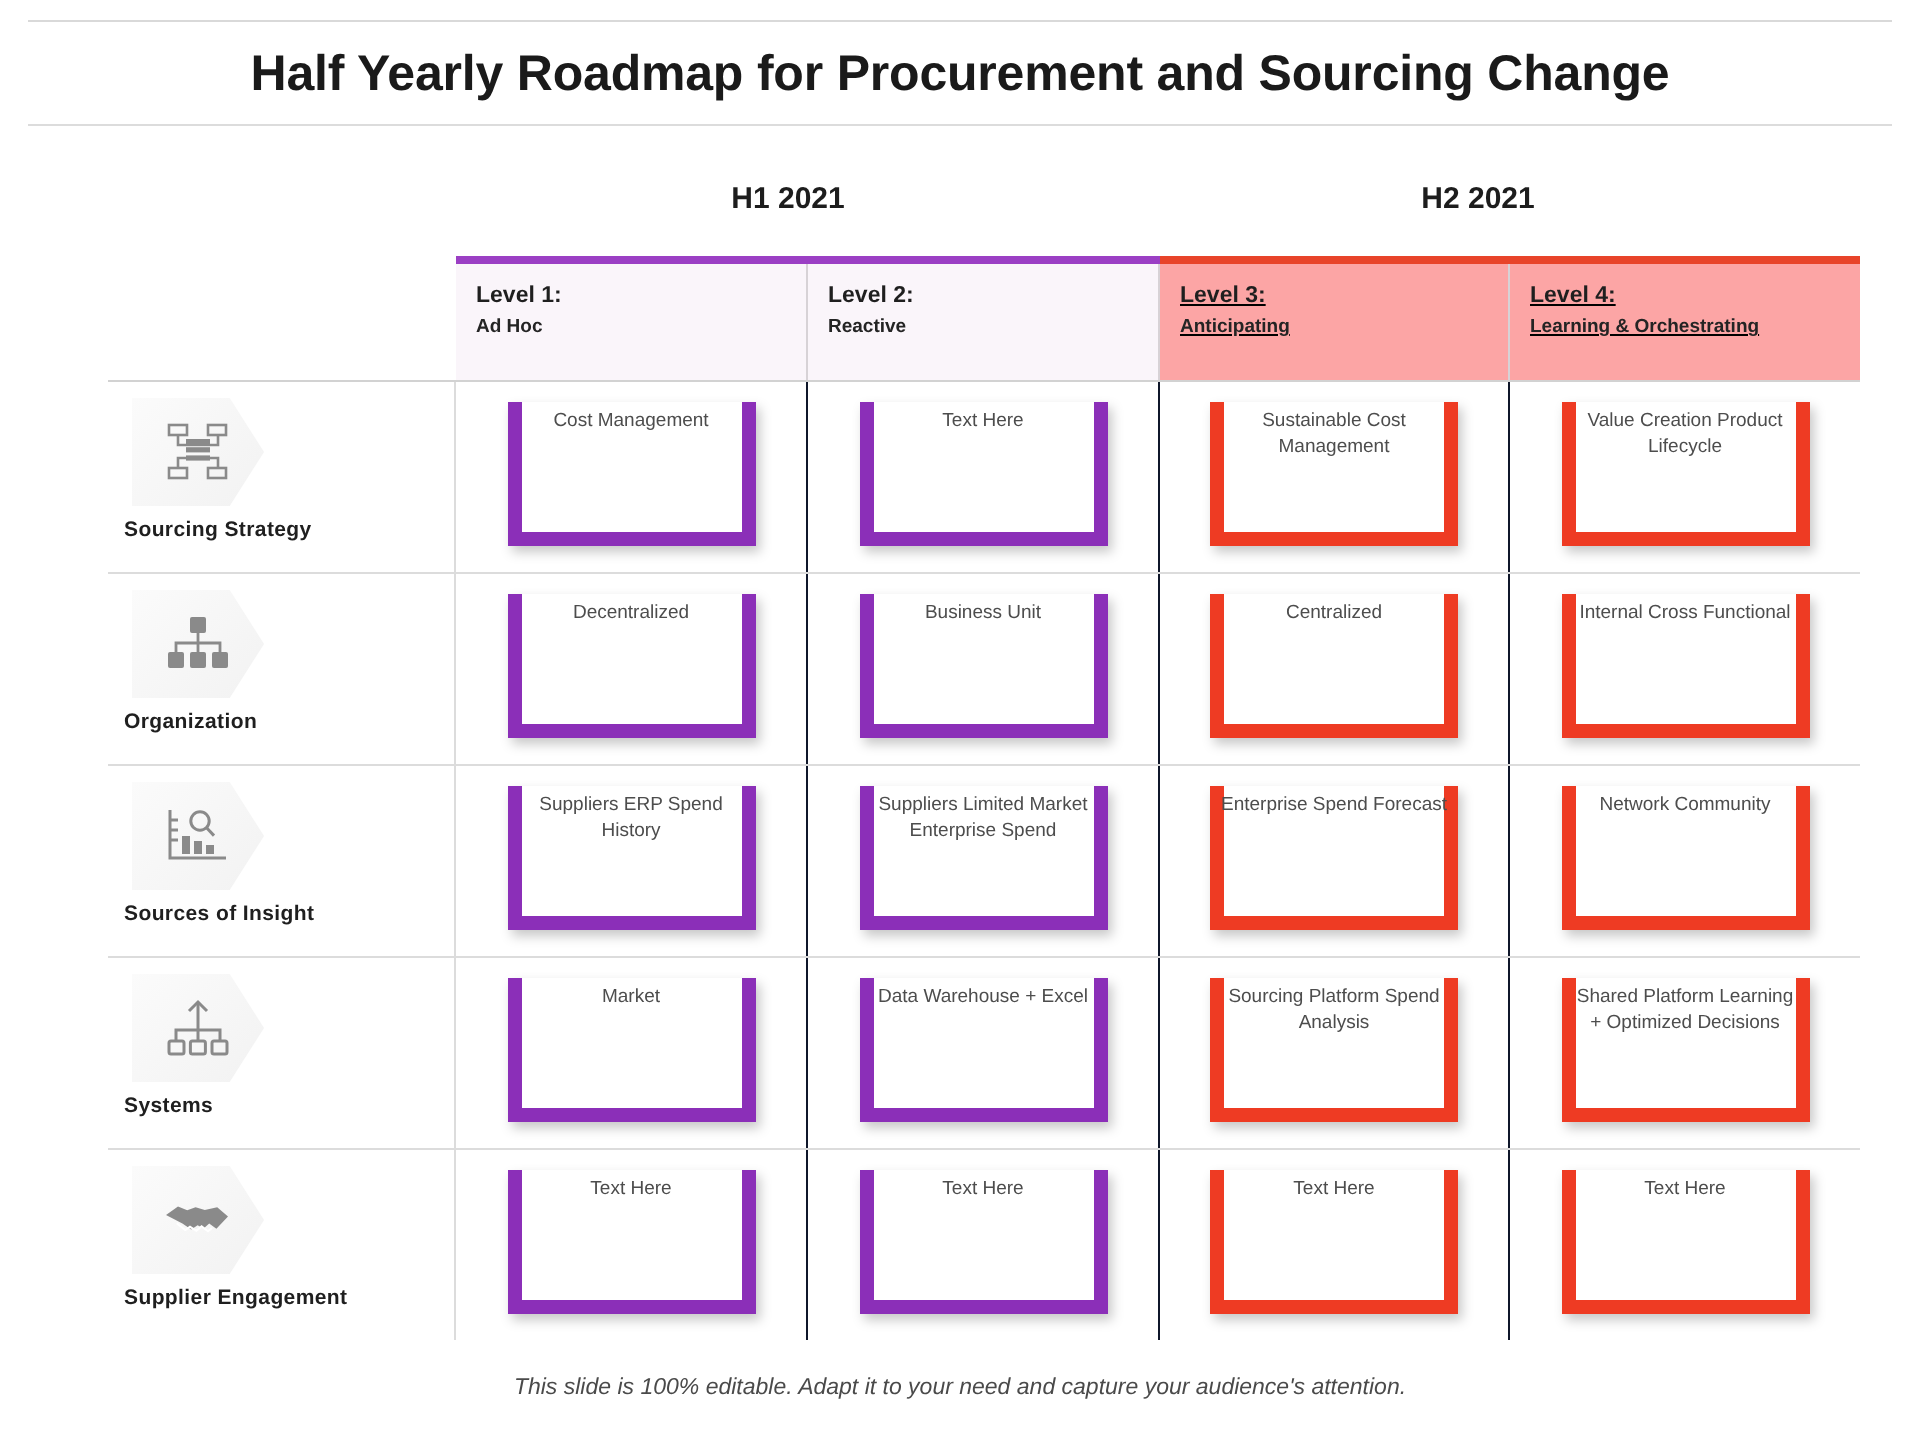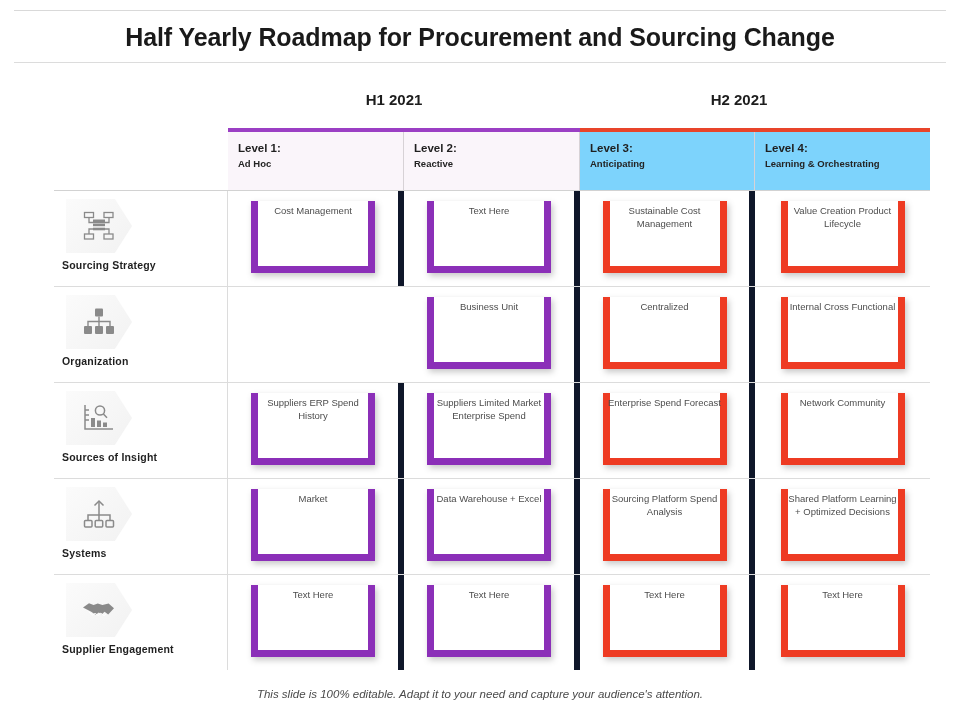--- a/index.html
+++ b/index.html
@@ -55,21 +55,21 @@
   .hdr-spacer{
     position:absolute;left:0;top:0;width:174px;height:58px;background:#ffffff;
   }
   .hdr-cell{
     position:absolute;top:0;height:58px;
     box-sizing:border-box;
     padding:9px 0 0 10px;
     border-right:1px solid #d7d2d6;
   }
   .hdr-cell.purple{background:#faf5fa;}
-  .hdr-cell.red{background:#7dd3fc;}
+  .hdr-cell.red{background:#fca5a5;text-decoration:underline;}
   .hdr-cell:first-of-type{border-left:1px solid #e2dde1;}
   #hdr-c1{left:174px;width:176px;}
   #hdr-c2{left:350px;width:176px;}
   #hdr-c3{left:526px;width:175px;}
   #hdr-c4{left:701px;width:175px;border-right:none;}
   .hdr-l1{font-size:11.5px;font-weight:700;color:#1f1f1f;line-height:15px;}
   .hdr-l2{font-size:9.5px;font-weight:700;color:#242424;line-height:14px;margin-top:1px;}
 
   
   .rows{position:absolute;left:0;top:62px;width:876px;}
@@ -95,21 +95,21 @@
   }
   .icon-plate svg{display:block;}
   .row-label{
     position:absolute;left:8px;top:68px;width:166px;
     font-size:10.5px;font-weight:700;color:#1f1f1f;
     letter-spacing:0.2px;
   }
 
   .cell{
     position:absolute;top:0;height:95px;
-    border-right:6px solid #0f172a;
+    border-right:1px solid #0f172a;
     box-sizing:border-box;
   }
   .cell.c1{left:174px;width:176px;}
   .cell.c2{left:350px;width:176px;}
   .cell.c3{left:526px;width:175px;}
   .cell.c4{left:701px;width:175px;border-right:none;}
 
   
   .ubox{
     position:absolute;left:50%;transform:translateX(-50%);
@@ -227,20 +227,25 @@
                   <rect x="12" y="18" width="8" height="8" rx="1"></rect>
                   <rect x="23" y="18" width="8" height="8" rx="1"></rect>
                 </g>
                 <g stroke="#8a8a8a" stroke-width="1.4" fill="none">
                   <path d="M16 8.5v5M5 18v-4.5h22V18M16 13.5V18"></path>
                 </g>
               </svg>
             </div>
             <div class="row-label">Organization</div>
           </div>
+          <div class="cell c1">
+            <div class="ubox purple">
+              <div class="ubox-text">Decentralized</div>
+            </div>
+          </div>
           <div class="cell c2">
             <div class="ubox purple">
               <div class="ubox-text">Business Unit</div>
             </div>
           </div>
           <div class="cell c3">
             <div class="ubox red">
               <div class="ubox-text">Centralized</div>
             </div>
           </div>

